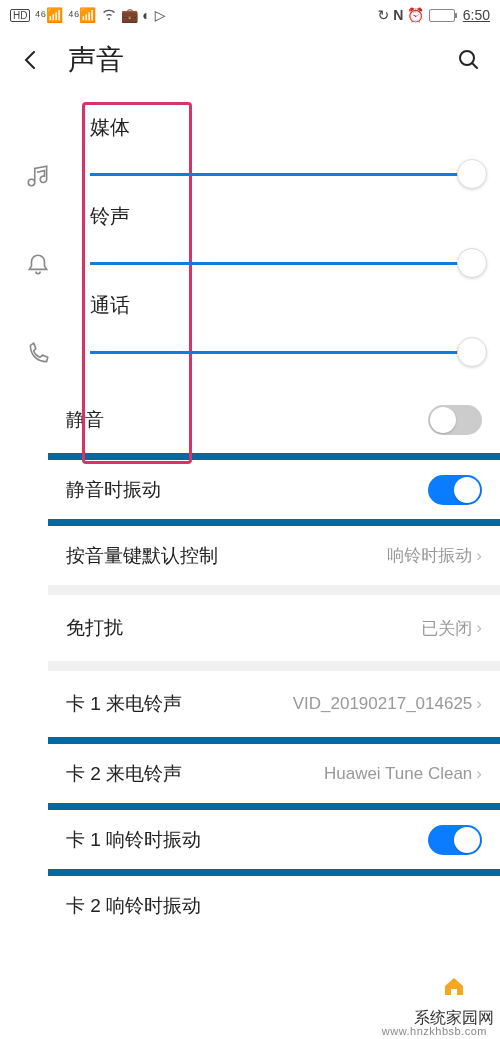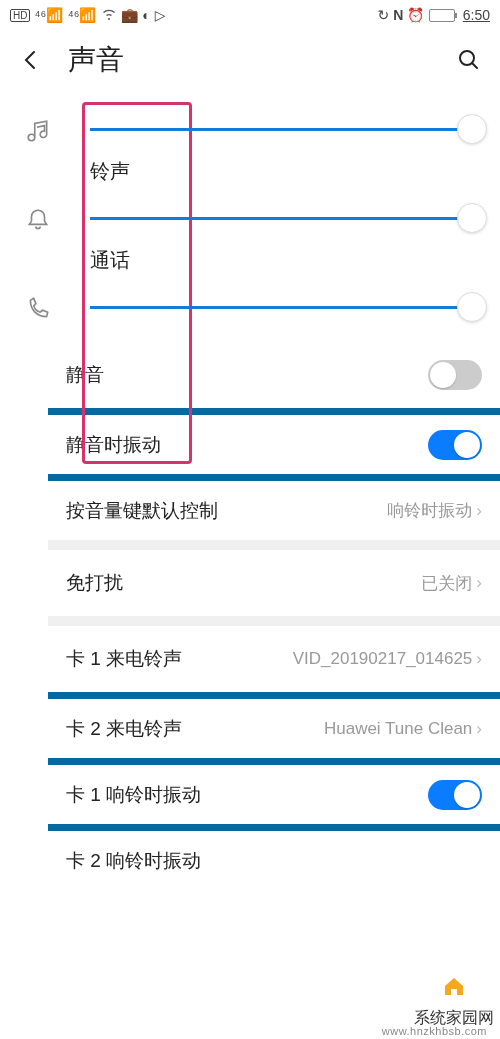--- a/index.html
+++ b/index.html
@@ -85,20 +85,21 @@
   <div class="sliders">
     <div class="highlight-box"></div>
 
     <div class="slider-row">
       <div class="slider-icon">
         <svg width="26" height="26" viewBox="0 0 24 24">
             <path d="M9 18a3 3 0 11-6 0 3 3 0 016 0zm0 0V5l11-2v12a3 3 0 11-2-2.8V7L11 8.5" stroke="#888" stroke-width="1.5" fill="none"></path>
           </svg>
       </div>
       <div class="slider-main">
+        <div class="slider-label">媒体</div>
         <div class="slider">
             <div class="track"></div>
             <div class="thumb"></div>
           </div>
       </div>
     </div>
 
     <div class="slider-row">
       <div class="slider-icon">
         <svg width="26" height="26" viewBox="0 0 24 24">

